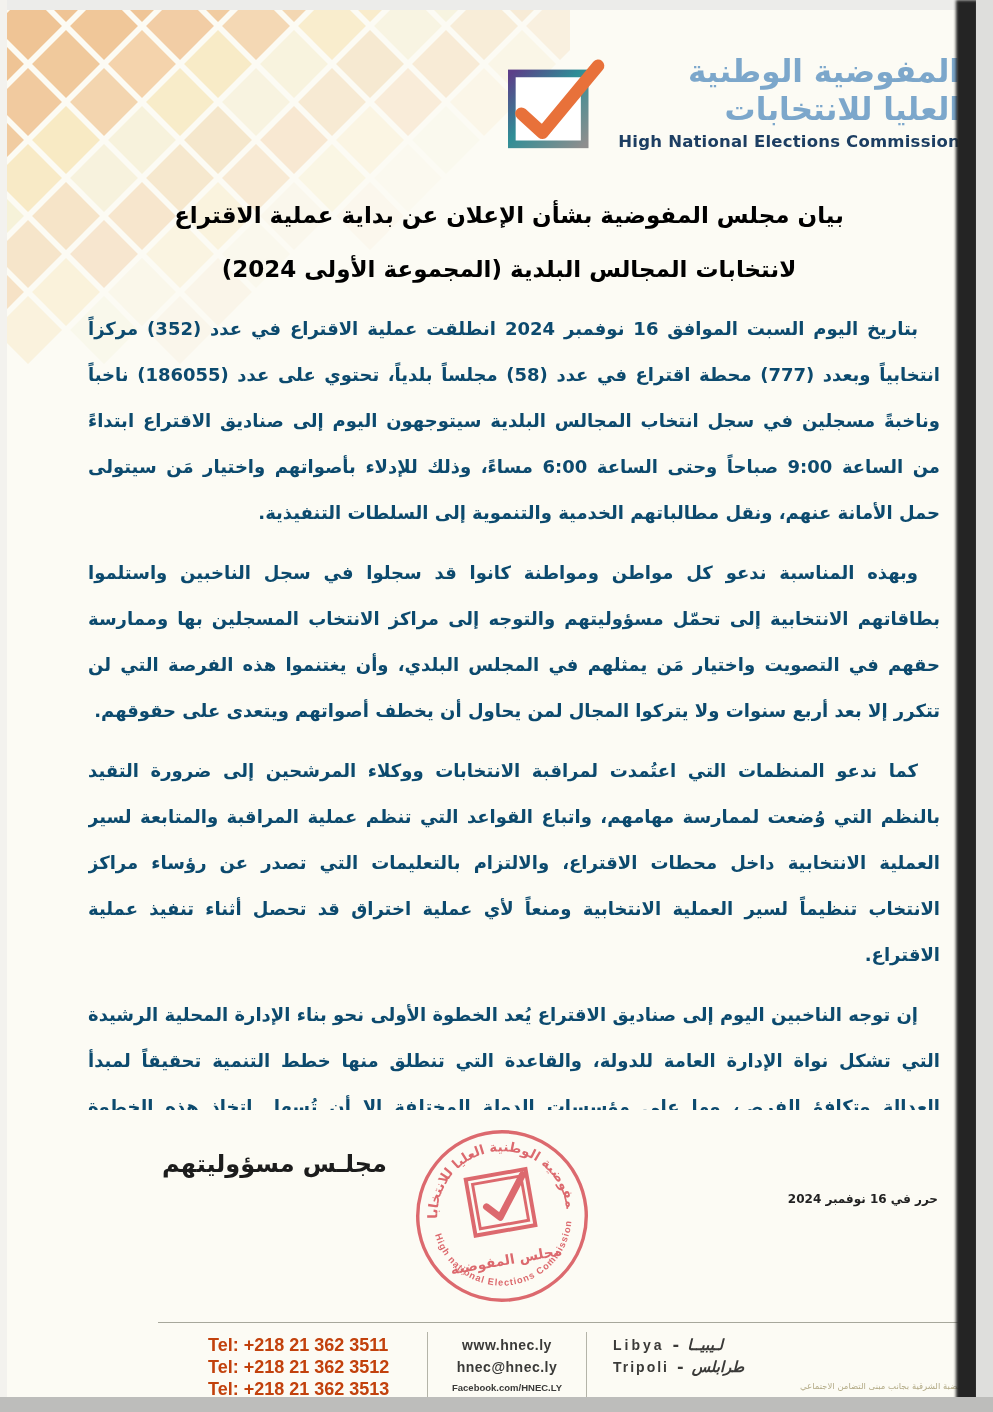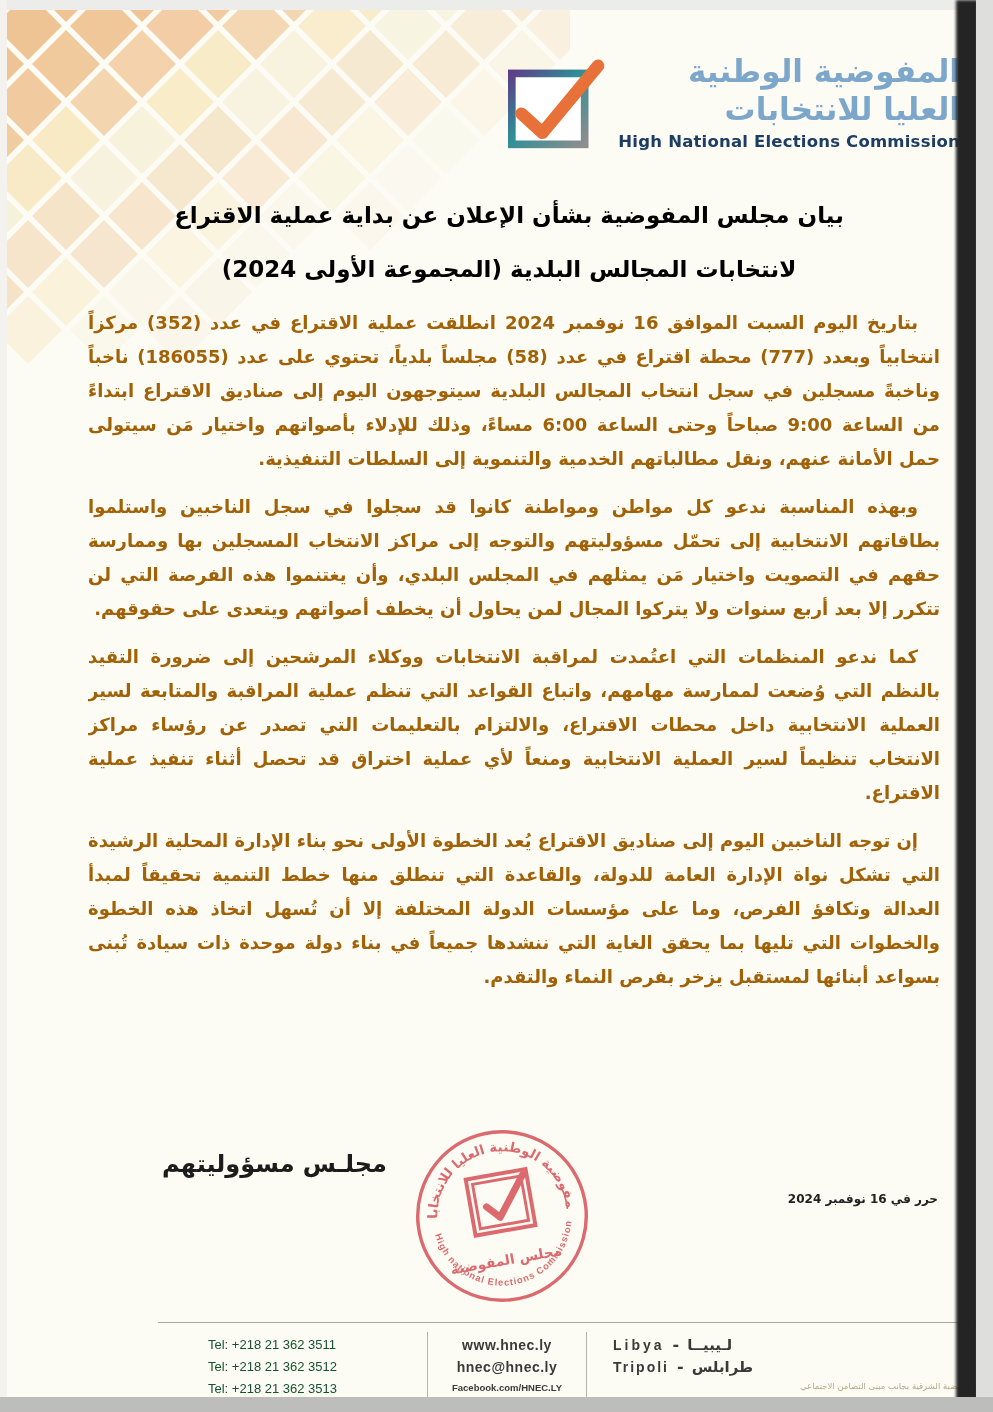--- a/index.html
+++ b/index.html
@@ -28,42 +28,42 @@
   .logo-en{font-size:16.5px;font-weight:bold;color:#1d3e62;margin-top:4px;letter-spacing:.2px;align-self:center;}
 
   
   .title{position:absolute;top:188px;left:0;width:100%;text-align:center;direction:rtl;z-index:5;}
   .title div{font-size:23px;font-weight:bold;line-height:54px;color:#000000;}
 
   
   .body-text{position:absolute;top:306px;right:78px;left:88px;height:804px;overflow:hidden;z-index:5;}
   .para{
     direction:rtl;text-align:justify;text-align-last:right;
-    font-size:18px;font-weight:bold;line-height:34px;
-    margin:0 0 14px 0;text-indent:22px;color:#a16207;
+    font-size:18px;font-weight:bold;line-height:46px;
+    margin:0 0 14px 0;text-indent:22px;color:#0c4a6e;
   }
 
   
   .signature{position:absolute;top:1150px;left:162px;font-size:24px;font-weight:bold;direction:rtl;color:#1c1c1c;z-index:5;}
   .stamp{position:absolute;top:1118px;left:404px;width:196px;height:196px;z-index:6;opacity:.88;}
   .date-line{position:absolute;top:1192px;right:80px;font-size:12px;font-weight:bold;direction:rtl;color:#222;z-index:5;}
 
   
   .footer{position:absolute;top:1322px;left:158px;right:14px;border-top:1.5px solid #a7a79b;padding-top:9px;display:flex;direction:ltr;z-index:5;}
   .f-col{padding:2px 14px;}
   .f-phones{width:205px;padding-left:50px;}
-  .f-phone{font-family:"Liberation Sans","DejaVu Sans",sans-serif;font-size:13px;font-weight:normal;color:#14532d;line-height:22px;white-space:nowrap;}
+  .f-phone{font-family:"Liberation Sans","DejaVu Sans",sans-serif;font-size:18px;font-weight:bold;color:#c2410c;line-height:22px;white-space:nowrap;}
   .f-web{width:130px;border-left:1.5px solid #b4b4a8;border-right:1.5px solid #b4b4a8;text-align:center;}
   .f-web .w1,.f-web .w2{font-family:"Liberation Sans","DejaVu Sans",sans-serif;font-size:14px;font-weight:bold;color:#3a3a38;line-height:22px;letter-spacing:.5px;}
   .f-web .w3{font-family:"Liberation Sans","DejaVu Sans",sans-serif;font-size:9.5px;font-weight:bold;color:#3a3a38;line-height:20px;}
   .f-loc{flex:1;padding-left:26px;}
   .f-loc-row{display:flex;align-items:center;gap:8px;line-height:22px;}
   .f-loc-en{font-family:"Liberation Sans","DejaVu Sans",sans-serif;font-size:14px;font-weight:bold;color:#3a3a38;letter-spacing:3px;}
   .f-loc-sep{font-weight:bold;color:#3a3a38;}
-  .f-loc-ar{font-size:15px;font-weight:bold;color:#3a3a38;direction:rtl;}
+  .f-loc-ar{font-size:15px;font-weight:bold;color:#3a3a38;direction:rtl;font-style:italic;}
   .f-address{font-size:8.5px;color:#b3ab87;direction:rtl;margin-top:3px;white-space:nowrap;}
 </style>
 </head>
 <body>
 
 <div class="page">
 
   <svg id="deco" width="570" height="370">
       <rect x="-34" y="-44" width="48" height="48" transform="rotate(45 -10 -20)" fill="#eec18f" opacity="0.95"></rect>
       <rect x="42" y="-44" width="48" height="48" transform="rotate(45 66 -20)" fill="#eec18f" opacity="0.95"></rect>

